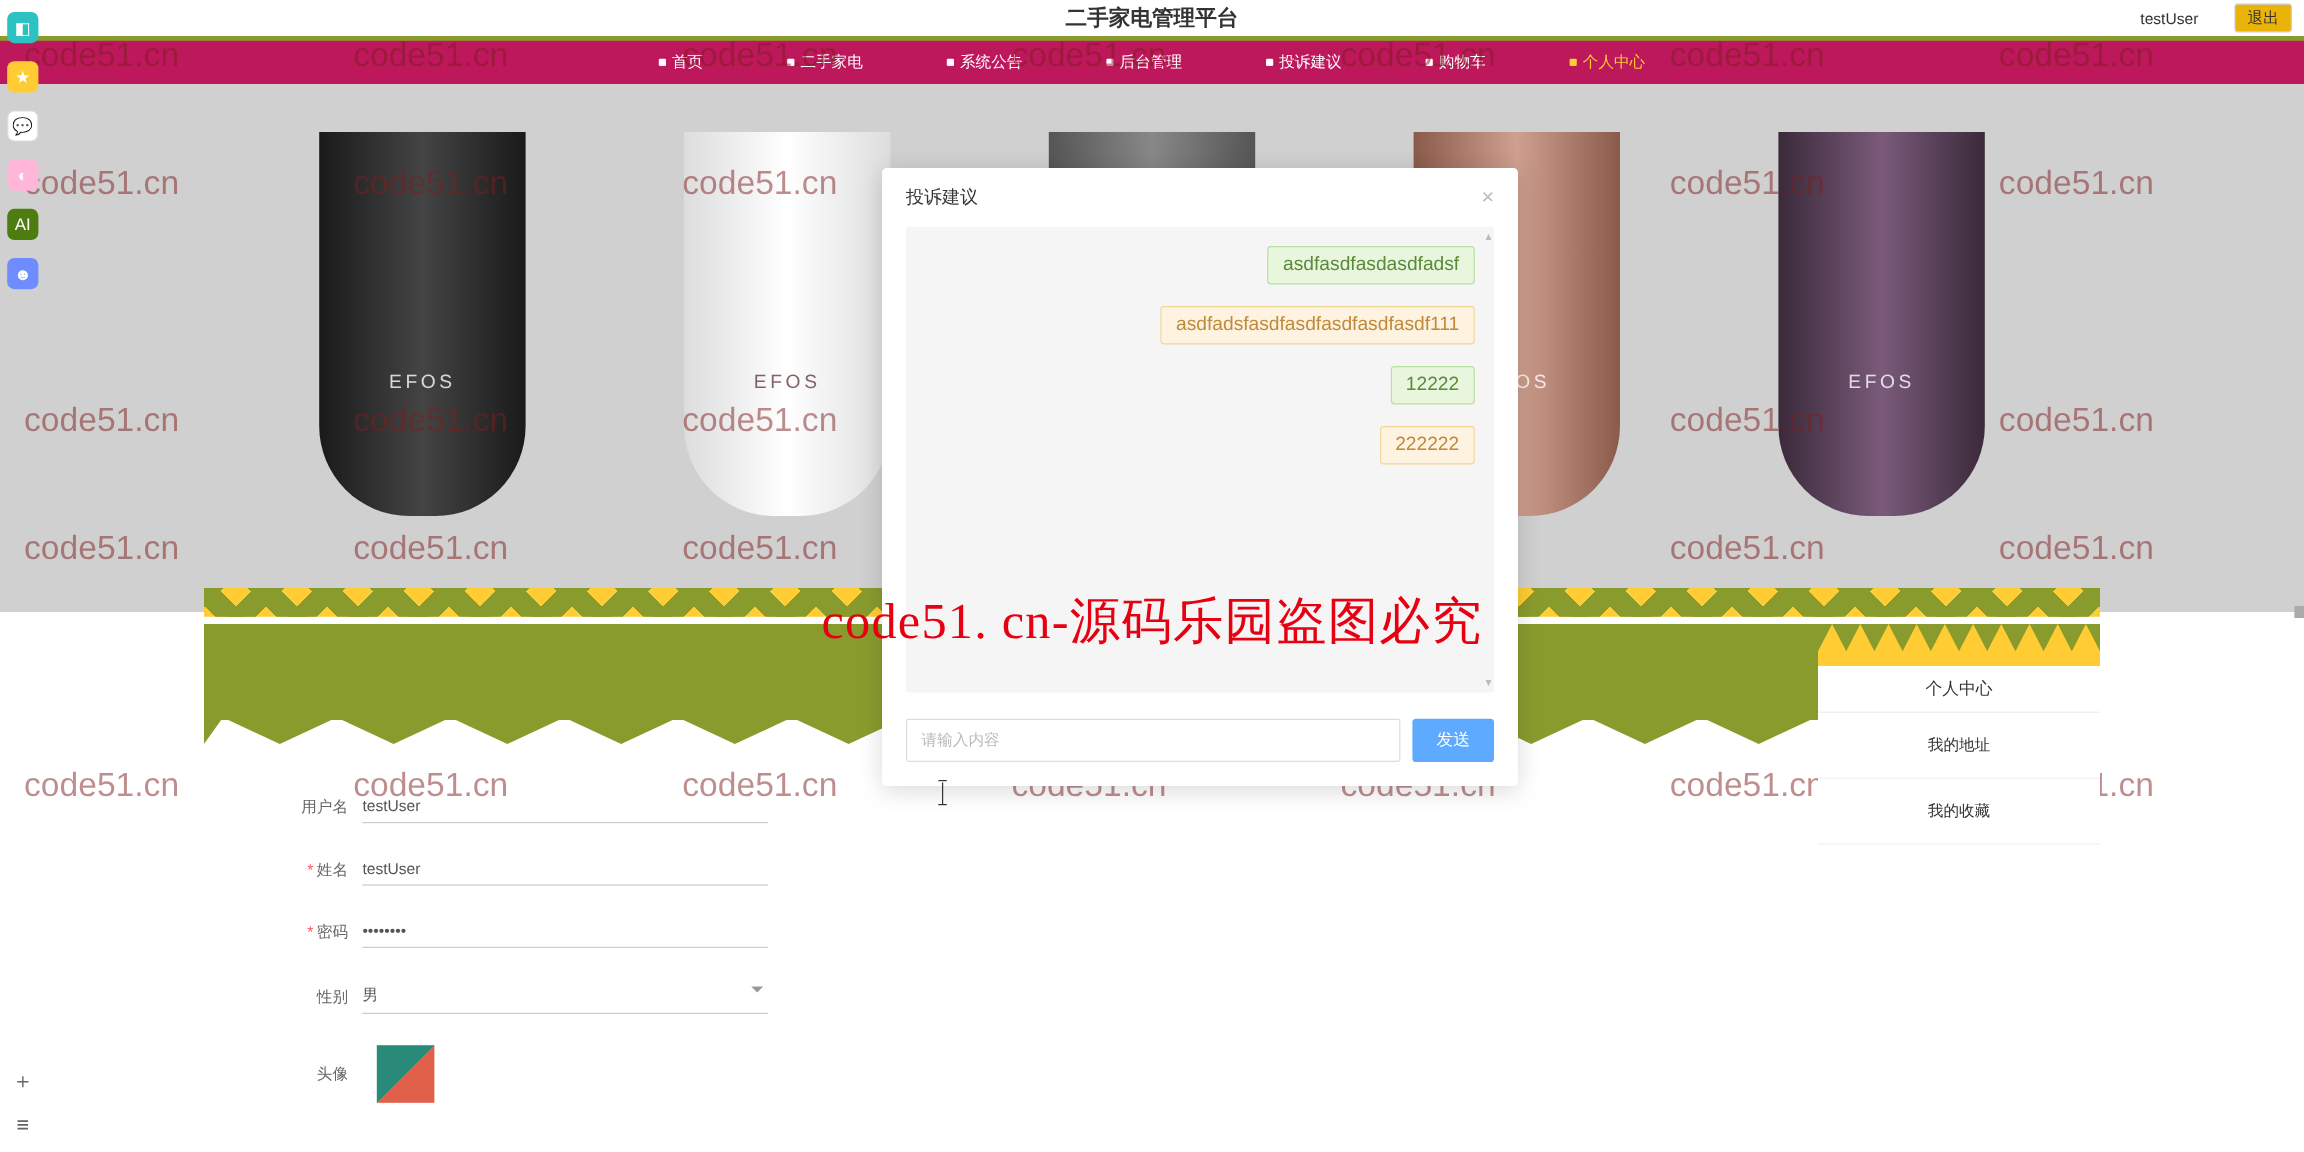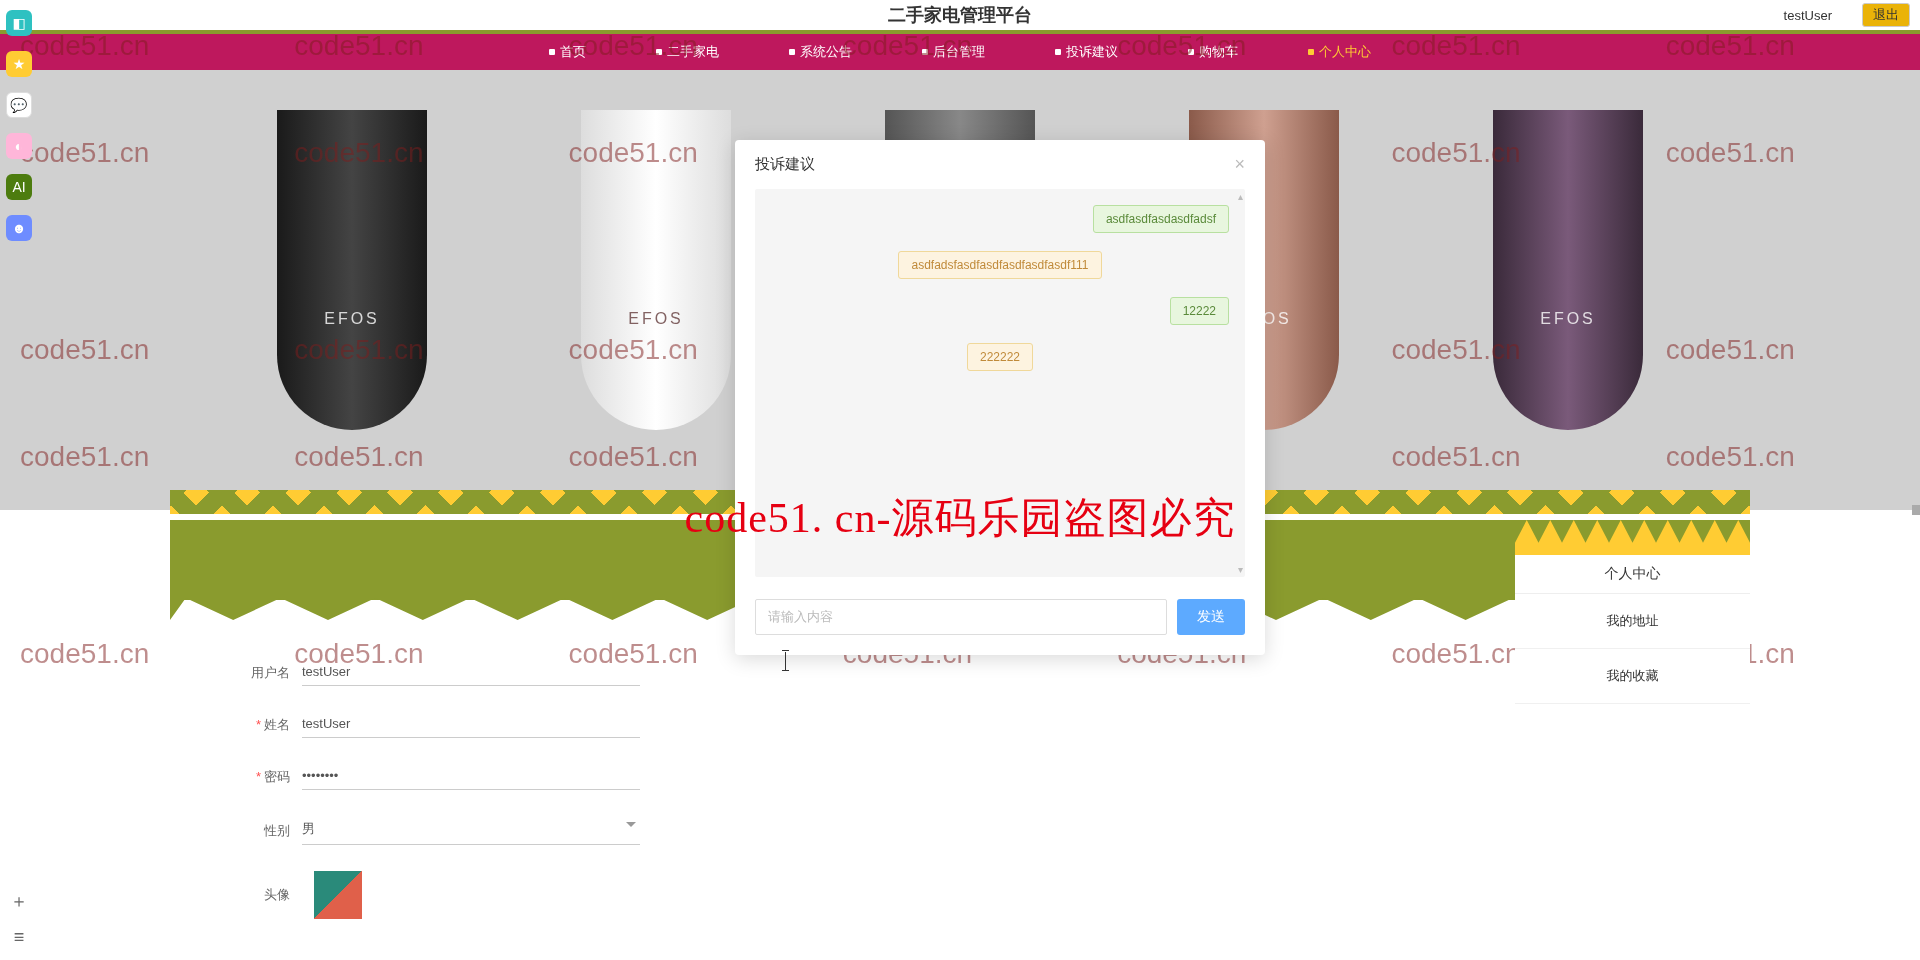--- a/index.html
+++ b/index.html
@@ -38,21 +38,21 @@
 
 
 .nav-bar { height: 40px; background: #be185d; display: flex; justify-content: center; gap: 70px; color: #fff; font-size: 13px; border-top: 4px solid #8a9b2e; }
 .nav-bar .nav-item { display: flex; align-items: center; gap: 5px; cursor: pointer; }
 .nav-bar .nav-item .dot { width: 6px; height: 6px; background: #fff; border-radius: 1px; display: inline-block; }
 .nav-bar .nav-item.active { color: #ffcc33; }
 
 
 .hero { height: 440px; background: #d0d0d0; position: relative; overflow: hidden; }
 .hero .products { position: absolute; top: 40px; left: 0; right: 0; display: flex; justify-content: space-around; padding: 0 200px; }
-.hero .prod { width: 150px; height: 320px; border-radius: 0 0 75px 75px; position: relative; }
+.hero .prod { width: 172px; height: 320px; border-radius: 0 0 75px 75px; position: relative; }
 .prod.black { background: linear-gradient(90deg, #1a1a1a, #444, #1a1a1a); }
 .prod.white { background: linear-gradient(90deg, #ddd, #fff, #ddd); }
 .prod.gray { background: linear-gradient(90deg, #555, #888, #555); }
 .prod.rose { background: linear-gradient(90deg, #8a5a4a, #cfa090, #8a5a4a); }
 .prod.violet { background: linear-gradient(90deg, #3a2a3a, #7a5a7a, #3a2a3a); }
 .prod .brand { position: absolute; top: 200px; left: 0; right: 0; text-align: center; color: rgba(255,255,255,0.8); font-size: 16px; letter-spacing: 3px; font-family: Arial; }
 .prod.white .brand { color: rgba(100,60,60,0.8); }
 
 
 .zigzag-top, .zigzag-bot { position: absolute; left: 170px; right: 170px; height: 40px; }
@@ -77,22 +77,22 @@
 
 
 .modal-mask { position: absolute; inset: 0; background: rgba(0,0,0,0.0); z-index: 500; }
 .modal-box { position: absolute; left: 735px; top: 140px; width: 530px; background: #fff; border-radius: 4px; box-shadow: 0 4px 20px rgba(0,0,0,0.15); z-index: 501; }
 .modal-head { padding: 14px 20px; font-size: 15px; display: flex; justify-content: space-between; align-items: center; }
 .modal-head .close-x { color: #bbb; font-size: 18px; cursor: pointer; }
 .modal-body { padding: 0 20px 20px; }
 .chat-area { background: #f5f5f5; height: 388px; padding: 16px; overflow-y: auto; border-radius: 2px; position: relative; }
 .msg-row { display: flex; margin-bottom: 18px; }
 .msg-row.right { justify-content: flex-end; }
-.msg-row.left { justify-content: center; }
-.msg-bubble { max-width: 70%; padding: 6px 12px; border-radius: 3px; font-size: 12px; }
+.msg-row.left { justify-content: flex-end; }
+.msg-bubble { max-width: 70%; padding: 6px 12px; border-radius: 3px; font-size: 16px; }
 .msg-row.right .msg-bubble { background: #e8f6de; border: 1px solid #b8e0a0; color: #5a8a3a; }
 .msg-row.left .msg-bubble { background: #fdf3e0; border: 1px solid #f0d89a; color: #c08a3a; }
 .chat-input-row { display: flex; gap: 10px; margin-top: 22px; }
 .chat-input { flex: 1; border: 1px solid #ddd; padding: 8px 12px; font-size: 13px; color: #aaa; border-radius: 2px; }
 .send-btn { background: #5daaff; color: #fff; border: none; padding: 8px 20px; border-radius: 3px; font-size: 14px; cursor: pointer; }
 .scroll-corner { position: absolute; right: 2px; top: 2px; color: #bbb; font-size: 10px; }
 .scroll-corner2 { position: absolute; right: 2px; bottom: 2px; color: #bbb; font-size: 10px; }
 
 
 .text-cursor { position: absolute; left: 780px; top: 652px; width: 12px; height: 20px; z-index: 600; }

